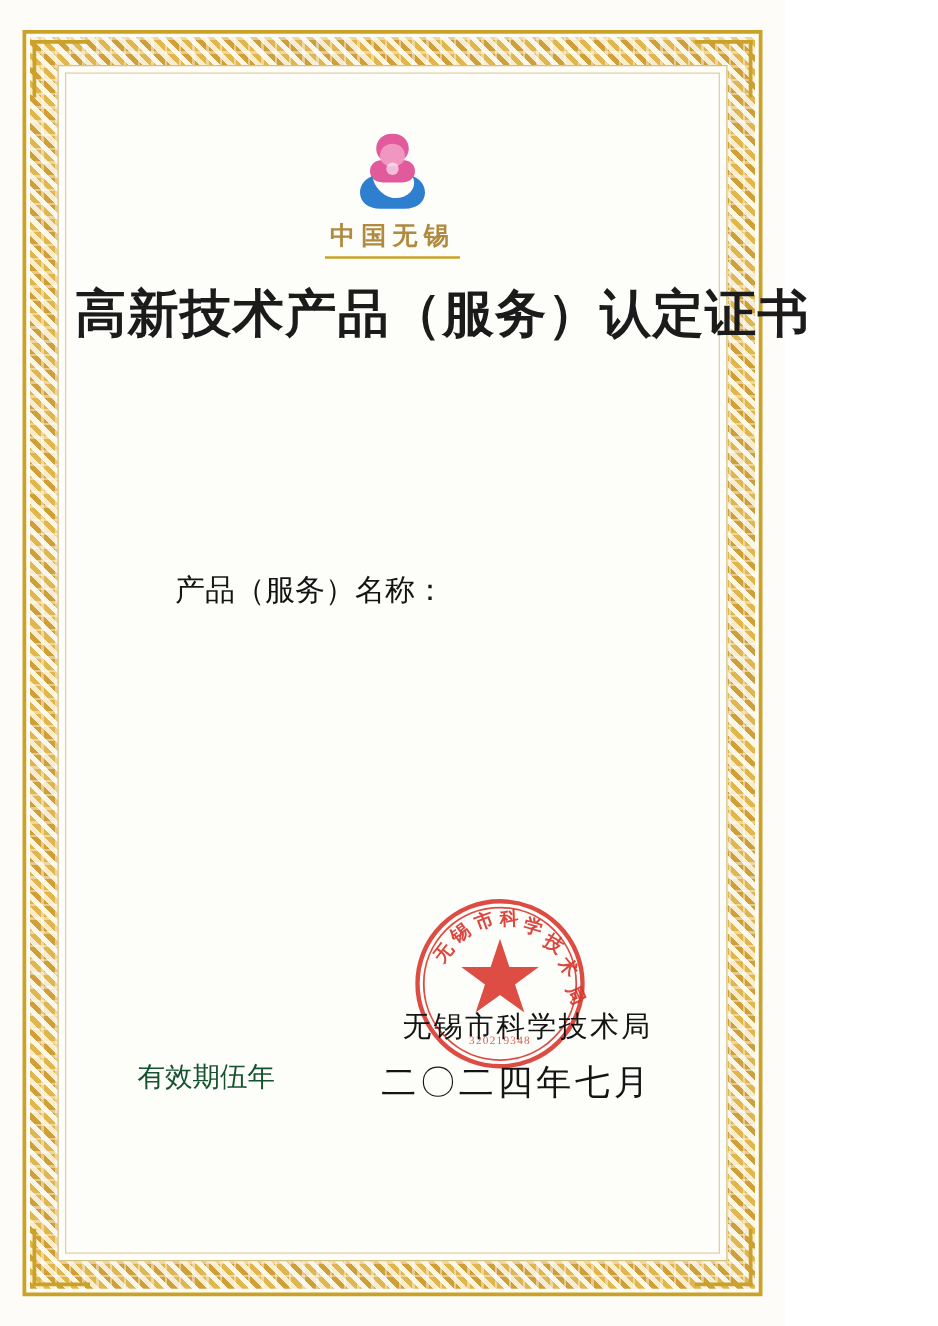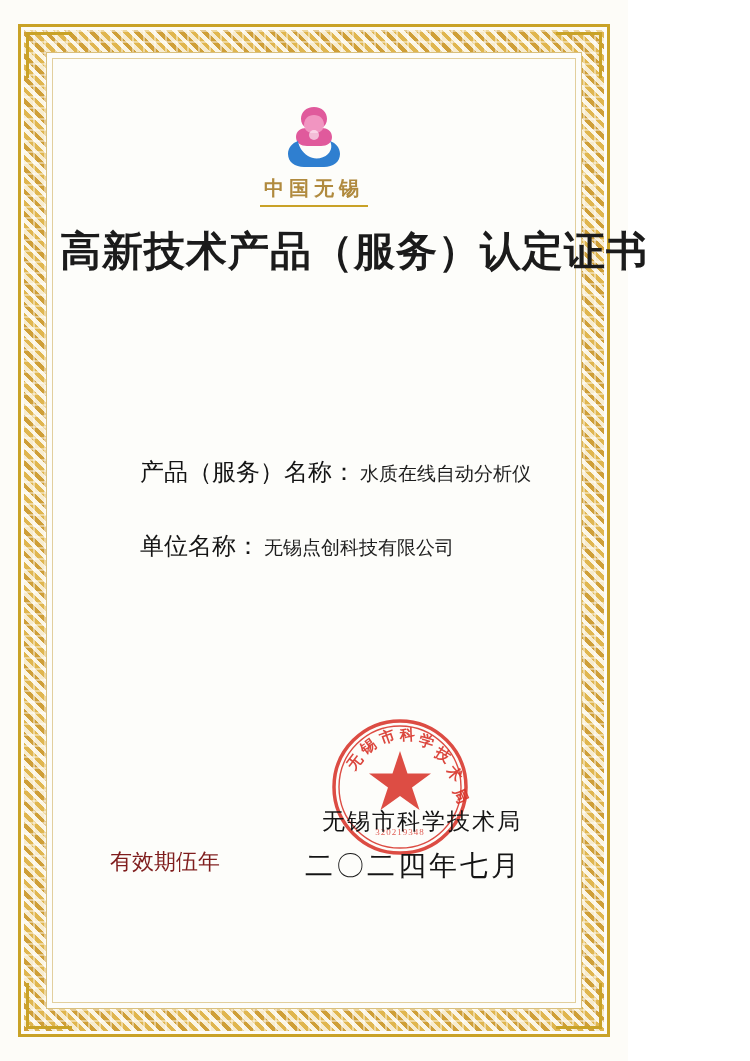--- a/index.html
+++ b/index.html
@@ -197,21 +197,21 @@
     left: 0;
     right: 0;
     height: 120px;
   }
   .validity {
     position: absolute;
     left: 50px;
     bottom: 28px;
     font-family: Liberation Sans, sans-serif;
     font-size: 22px;
-    color: #7f1d1d;
+    color: #14532d;
     white-space: nowrap;
   }
   .issuer {
     position: absolute;
     right: 46px;
     bottom: 20px;
     text-align: right;
     font-family: "DejaVu Serif", serif;
     color: #141414;
   }
@@ -266,27 +266,22 @@
       <div class="logo-cn">中国无锡</div>
       <div class="logo-underline"></div>
     </div>
 
     <div class="title">高新技术产品（服务）认定证书</div>
 
     <div class="fields">
 
       <div class="field-row">
         <span class="field-label">产品（服务）名称：</span>
-        <span class="field-value">水质在线自动分析仪</span>
       </div>
 
-      <div class="field-row">
-        <span class="field-label">单位名称：</span>
-        <span class="field-value">无锡点创科技有限公司</span>
-      </div>
 
 
     </div>
 
     <div class="footer">
       <div class="validity">有效期伍年</div>
 
       <svg class="seal" viewBox="0 0 160 160">
         <g fill="none" stroke="#d8342a" stroke-width="3.5" opacity="0.88">
           <circle cx="80" cy="80" r="66"></circle>

